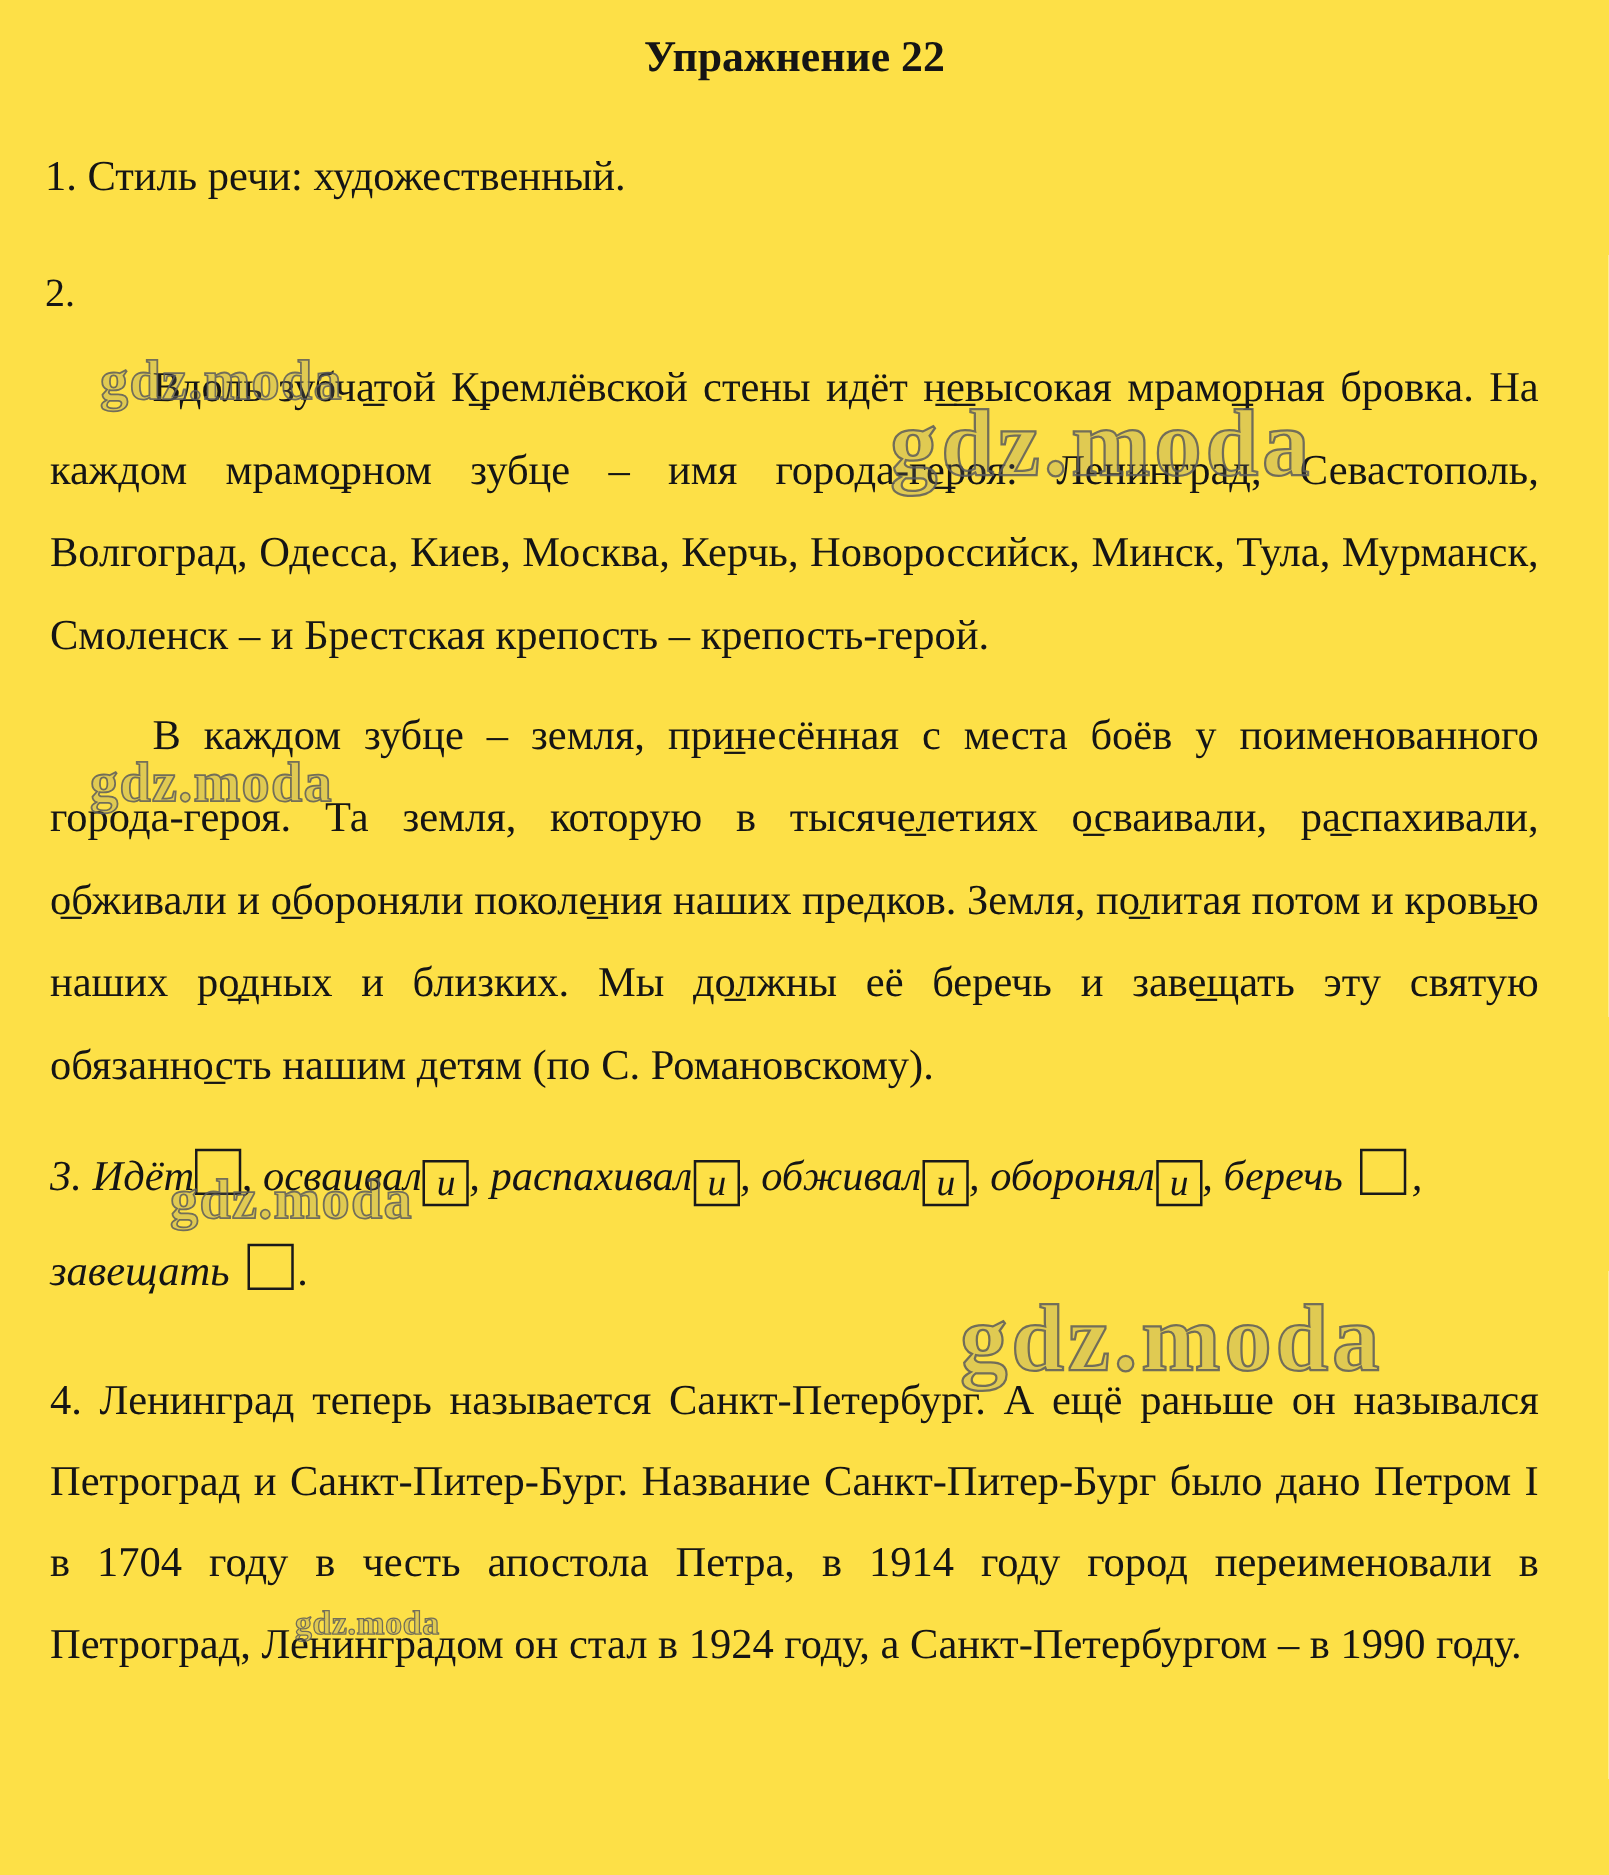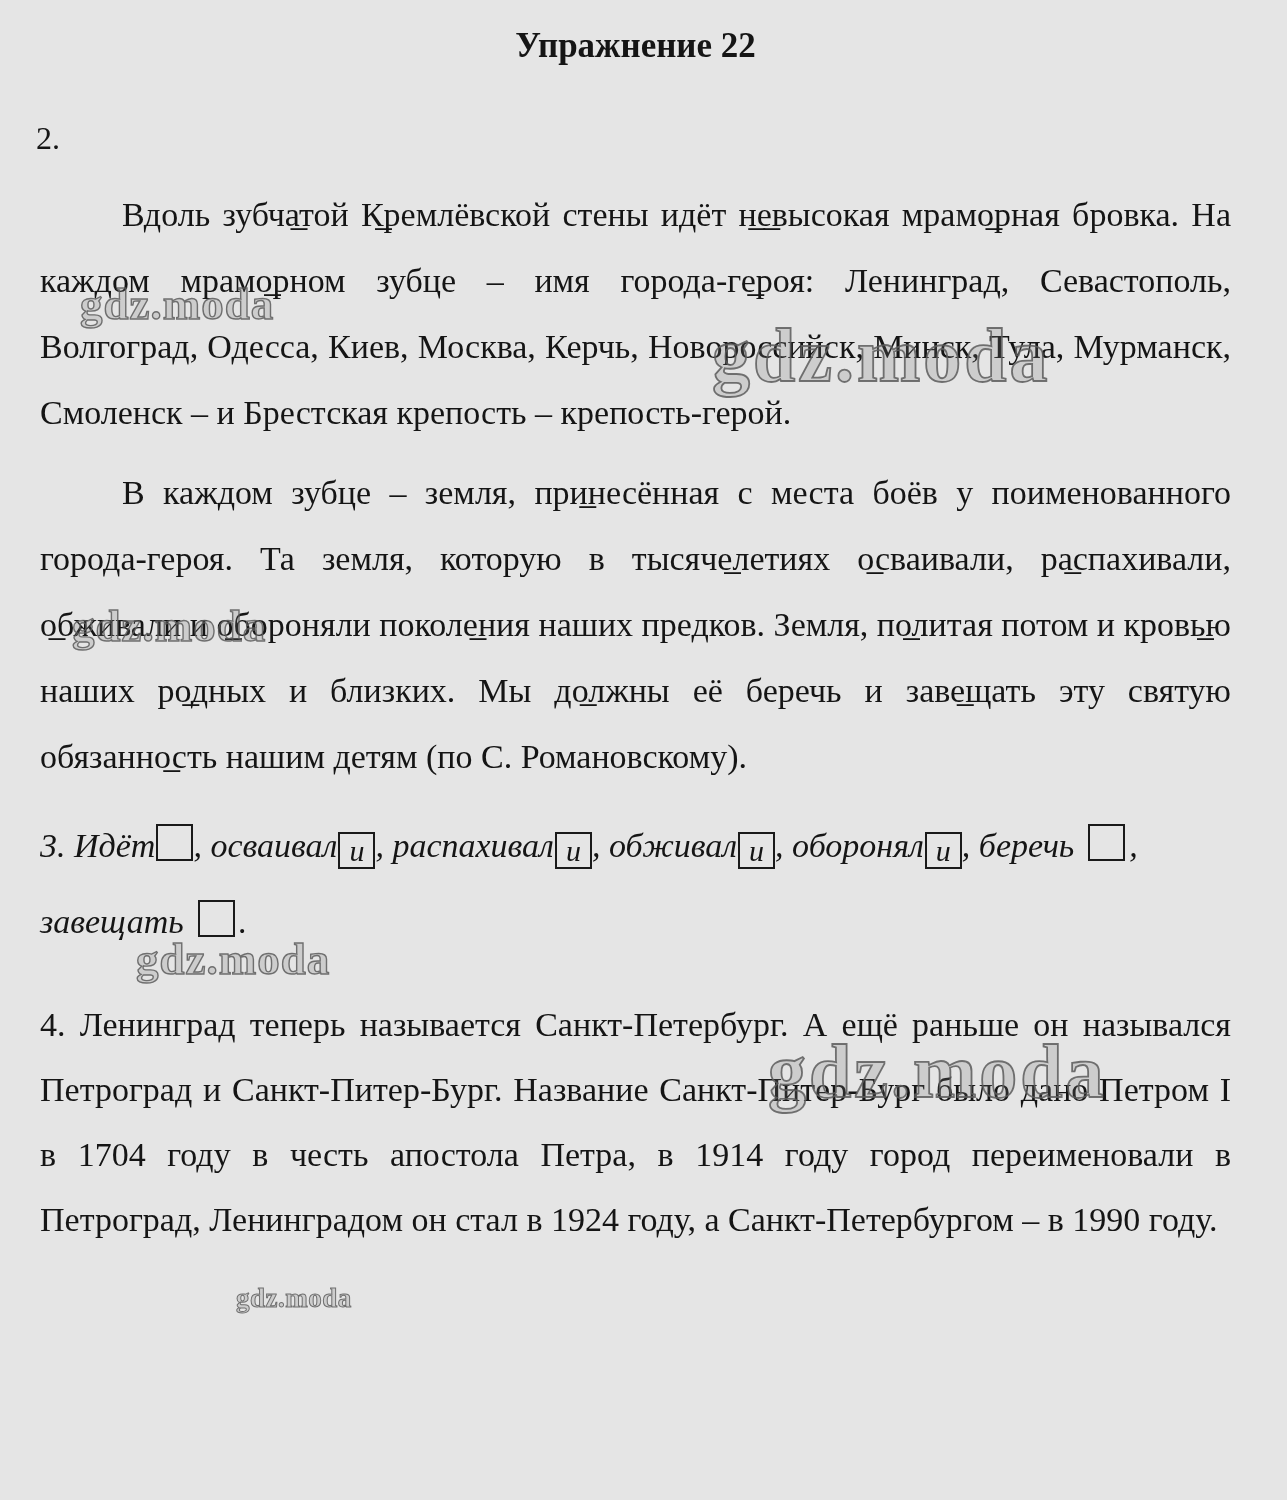--- a/index.html
+++ b/index.html
@@ -7,21 +7,21 @@
   .page {
     position: relative;
     width: 1287px;
     height: 1500px;
     overflow: hidden;
     box-sizing: border-box;
     padding: 24px 52px 0 36px;
     font-family: "Liberation Serif", "DejaVu Serif", serif;
     font-size: 34px;
     color: #151515;
-    background: #e5e5e5;
+    background: #fde047;
   }
 
   .title {
     font-size: 35px;
     font-weight: bold;
     text-align: center;
     margin: 0;
     line-height: 44px;
   }
 
@@ -76,20 +76,21 @@
   .wm5 { left: 768px; top: 1028px; }
   .wm6 { left: 236px; top: 1283px; }
 </style>
 </head>
 <body>
 
 <div class="page">
 
   <h1 class="title">Упражнение 22</h1>
 
+  <p class="line item1">1. Стиль речи: художественный.</p>
 
 
   <p class="line marker">2.</p>
 
   <p class="para p2">Вдоль зубча̲той К̲ремлёвской стены идёт н̲е̲высокая мрамо̲рная бровка. На каждом мрамо̲рном зубце – имя города-ге̲роя: Ленинград, Севастополь, Волгоград, Одесса, Киев, Москва, Керчь, Новороссийск, Минск, Тула, Мурманск, Смоленск – и Брестская крепость – крепость-герой.</p>
 
   <p class="para p3">В каждом зубце – земля, при̲несённая с места боёв у поименованного города-героя. Та земля, которую в тысяче̲летиях о̲сваивали, ра̲спахивали, о̲бживали и о̲бороняли поколе̲ния наших предков. Земля, по̲литая потом и кровь̲ю наших ро̲дных и близких. Мы до̲лжны её беречь и заве̲щать эту святую обязанно̲сть нашим детям (по С. Романовскому).</p>
 
   <p class="para item3"><span>3. </span><span><span>Идёт</span><span class="ending-box"></span><span>, </span><span>осваивал</span><span class="ending-box">и</span><span>, </span><span>распахивал</span><span class="ending-box">и</span><span>, </span><span>обживал</span><span class="ending-box">и</span><span>, </span><span>оборонял</span><span class="ending-box">и</span><span>, </span><span>беречь</span><span class="ending-box spaced"></span><span>, </span><span>завещать</span><span class="ending-box spaced"></span><span>.</span></span></p>
 

